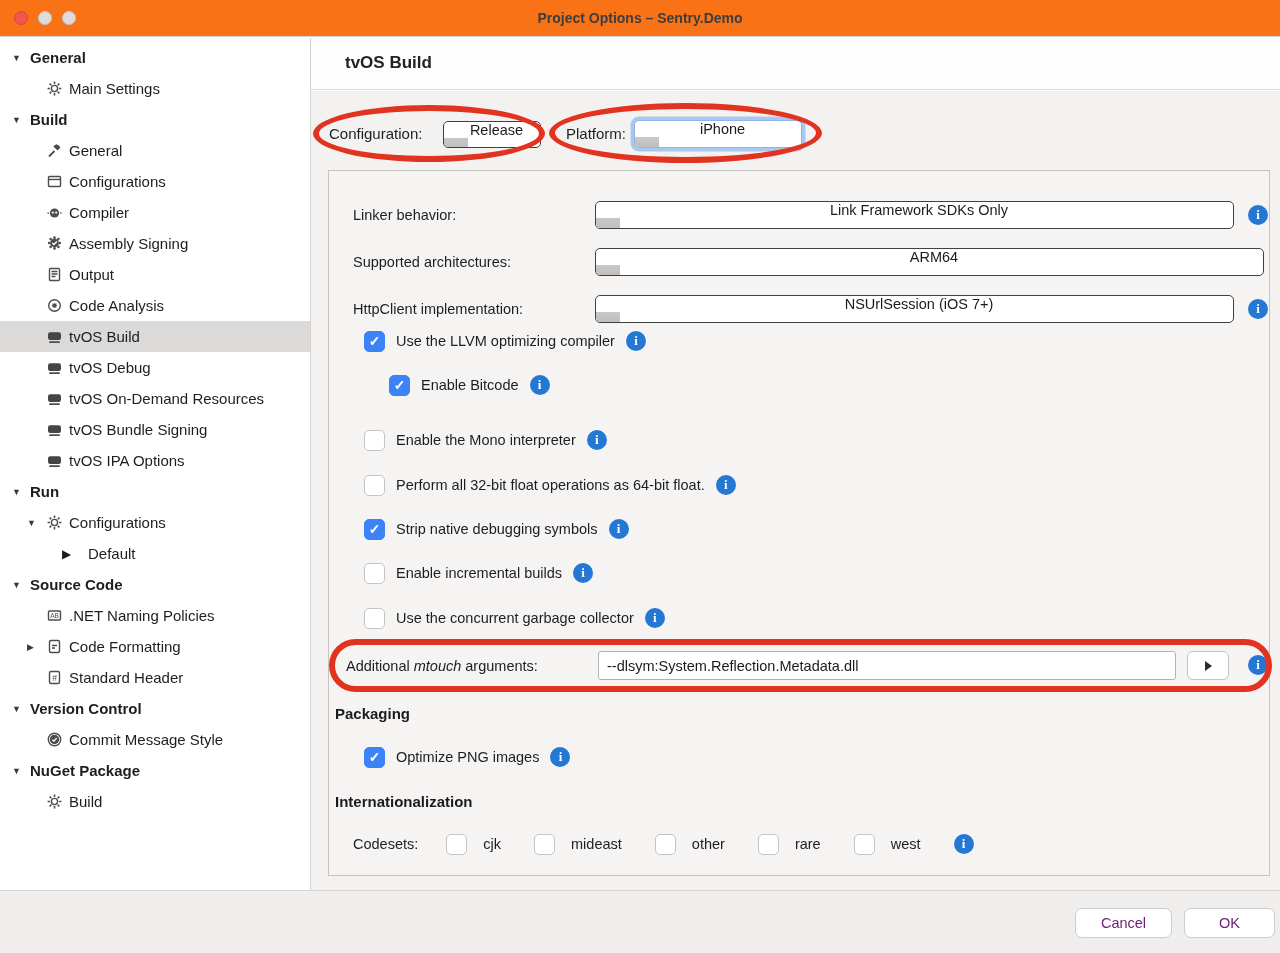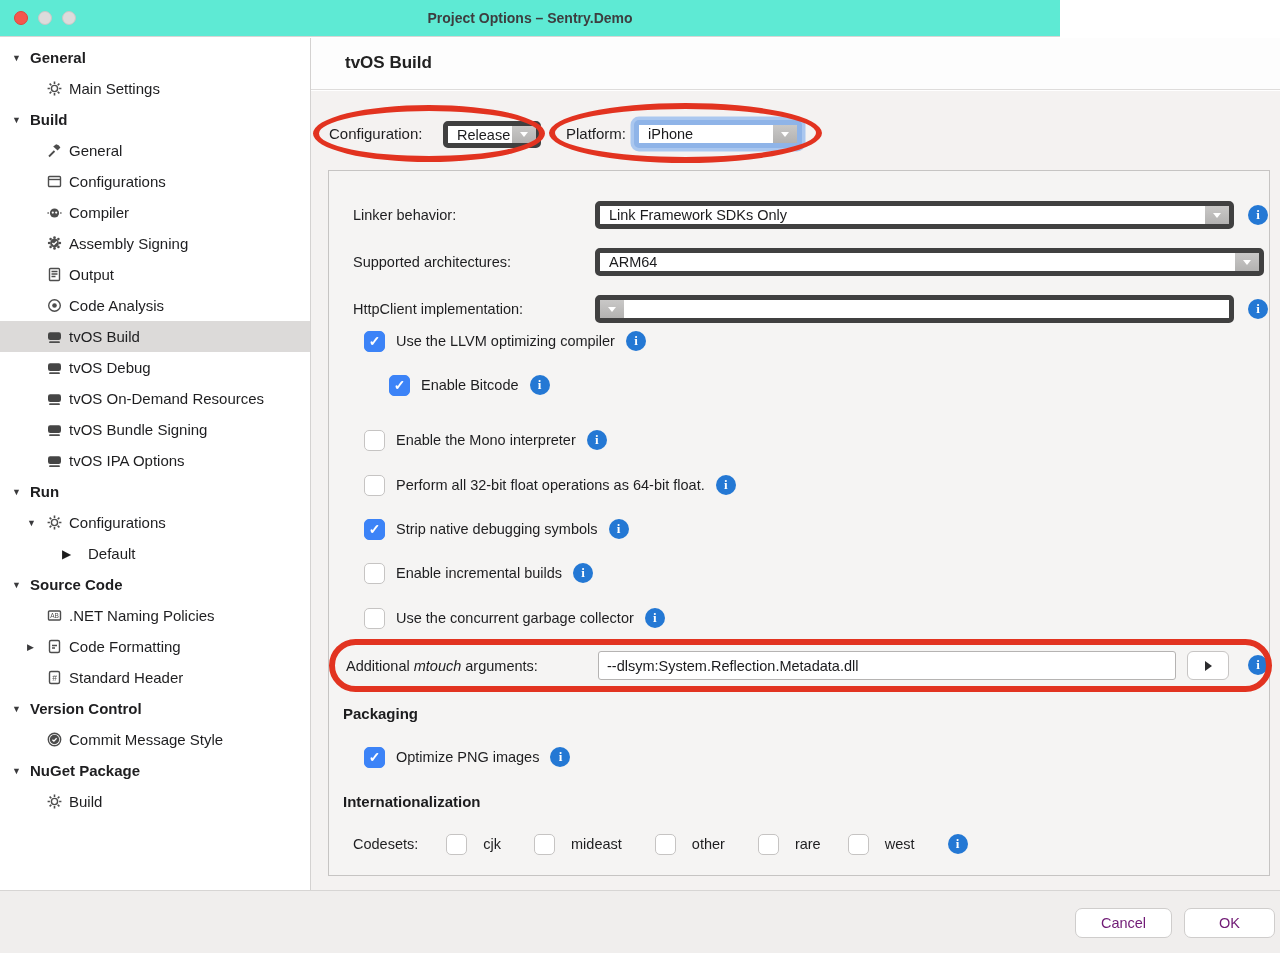--- a/index.html
+++ b/index.html
@@ -1,22 +1,22 @@
 <!DOCTYPE html>
 <html><head>
 <meta charset="utf-8">
 <style>
   * { margin:0; padding:0; box-sizing:border-box; }
   html,body { background:#ffffff; }
   body { font-family:"Liberation Sans", sans-serif; color:#1e1e20; }
   .window { position:relative; width:1280px; height:953px; background:#fff; overflow:hidden; }
 
   
-  .titlebar { position:absolute; left:0; top:0; width:1060px; height:37px;
-    background:#5eead4; border-bottom:1px solid #d8d6d5; }
+  .titlebar { position:absolute; left:0; top:0; width:1280px; height:37px;
+    background:#f97316; border-bottom:1px solid #d8d6d5; }
   .traffic { position:absolute; top:11px; width:14px; height:14px; border-radius:50%; }
   .t-close { left:14px; background:#f4564d; border:1px solid #e0443c; }
   .t-min   { left:38px; background:#dddbdb; border:1px solid #c9c7c6; }
   .t-max   { left:62px; background:#dddbdb; border:1px solid #c9c7c6; }
   .win-title { position:absolute; left:0; right:0; top:0; height:37px; line-height:37px;
     text-align:center; font-weight:bold; font-size:14px; color:#3d3d3f; }
 
   
   .sidebar { position:absolute; left:0; top:38px; width:311px; height:852px;
     background:#ffffff; border-right:1px solid #d4d2d1; padding-top:4px; }
@@ -34,22 +34,22 @@
   .side-label { white-space:nowrap; }
 
   
   .panel-header { position:absolute; left:311px; top:38px; width:969px; height:52px;
     background:#fdfdfd; border-bottom:1px solid #dedcdb; }
   .panel-title { position:absolute; left:34px; top:15px; font-weight:bold; font-size:17px; color:#222; }
   .panel-body { position:absolute; left:311px; top:91px; width:969px; height:799px; background:#f4f2f1; }
 
   
   .cfg-label { position:absolute; font-size:15px; color:#1e1e20; }
-  .dropdown { position:absolute; background:#fff; border:5px solid #404040; border-radius:5px;
-    display:flex; align-items:center; overflow:hidden; }
+  .dropdown { position:absolute; background:#fff; border:1px solid #404040; border-radius:5px;
+    display:flex; align-items:center; overflow:hidden;flex-direction:column; }
   .dropdown .dval { flex:1; padding-left:9px; font-size:14.5px; color:#1b1b1d; white-space:nowrap; }
   .dropdown .dbtn { width:24px; align-self:stretch; background:linear-gradient(#c9c8c7,#b3b2b1);
     display:flex; align-items:center; justify-content:center; flex:0 0 24px; }
   .dropdown .dbtn .arr { width:0; height:0; border-left:4.5px solid transparent;
     border-right:4.5px solid transparent; border-top:5px solid #fff; }
   .focus-ring { box-shadow:0 0 0 3.5px #aac7ef; border-color:#8fb4e8; }
 
   
   .oval { position:absolute; border:6px solid #e23320; pointer-events:none; }
 
@@ -62,21 +62,21 @@
     font-size:13px; font-weight:bold; display:inline-flex; align-items:center; justify-content:center;
     flex:0 0 20px; font-family:"Liberation Serif", serif; }
   .info-abs { position:absolute; left:919px; top:4px; }
 
   .cbrow { position:absolute; display:flex; align-items:center; gap:11px; height:28px; }
   .cb { width:21px; height:21px; border-radius:5px; background:#fff; border:1px solid #c6c4c3;
     display:inline-flex; align-items:center; justify-content:center; flex:0 0 21px; }
   .cb.checked { background:#3c83f7; border-color:#3c83f7; color:#fff; font-size:14px; font-weight:bold; }
   .cb-label { font-size:14.5px; color:#1e1e20; white-space:nowrap; }
 
-  .sect-header { position:absolute; left:14px; font-weight:bold; font-size:15px; color:#1c1c1e; }
+  .sect-header { position:absolute; left:6px; font-weight:bold; font-size:15px; color:#1c1c1e; }
 
   .mtouch-label { position:absolute; left:17px; line-height:30px; font-size:14.5px; white-space:nowrap; }
   .textfield { position:absolute; background:#fff; border:1px solid #b5b3b2; border-radius:3px;
     font-size:14.5px; color:#1b1b1d; padding-left:8px; display:flex; align-items:center; white-space:nowrap; }
   .play-btn { position:absolute; background:#fff; border:1px solid #c7c5c4; border-radius:6px;
     display:flex; align-items:center; justify-content:center; }
   .play-btn .ptri { width:0; height:0; border-top:5px solid transparent; border-bottom:5px solid transparent;
     border-left:7px solid #2c2c2e; }
 
   
@@ -345,20 +345,21 @@
         <div class="dropdown" style="left: 266px; top: 0px; width: 669px; height: 28px;">
           <span class="dval">ARM64</span>
           <span class="dbtn">
             <span class="arr"></span>
           </span>
         </div>
       </div>
       <div class="gb-row" style="top: 124px;">
         <span class="gb-label">HttpClient implementation:</span>
         <div class="dropdown" style="left: 266px; top: 0px; width: 639px; height: 28px;">
+          <span class="dval">NSUrlSession (iOS 7+)</span>
           <span class="dbtn">
             <span class="arr"></span>
           </span>
         </div>
         <span class="info info-abs">i</span>
       </div>
       <div class="cbrow" style="top: 156px; left: 35px;">
         <span class="cb checked">✓</span>
         <span class="cb-label">Use the LLVM optimizing compiler</span>
         <span class="info">i</span>
@@ -410,21 +411,21 @@
       <div class="sect-header" style="top: 622px;">Internationalization</div>
       <div class="cbrow" style="top: 659px; left: 24px; gap: 16px; align-items: center;">
         <span class="cb-label" style="margin-right: 12px;">Codesets:</span>
         <span class="cb"></span>
         <span class="cb-label" style="margin-right: 17px;">cjk</span>
         <span class="cb"></span>
         <span class="cb-label" style="margin-right: 17px;">mideast</span>
         <span class="cb"></span>
         <span class="cb-label" style="margin-right: 17px;">other</span>
         <span class="cb"></span>
-        <span class="cb-label" style="margin-right: 11px;">rare</span>
+        <span class="cb-label" style="margin-right: 17px;">rare</span>
         <span class="cb"></span>
         <span class="cb-label" style="margin-right: 17px;">west</span>
         <span class="info">i</span>
       </div>
     </div>
 
   <div class="oval" style="left:313px; top:105px; width:232px; height:57px; border-radius:50%;"></div>
   <div class="oval" style="left:549px; top:103px; width:273px; height:60px; border-radius:50%;"></div>
   <div class="oval" style="left:329px; top:639px; width:943px; height:53px; border-radius:27px;"></div>
 

